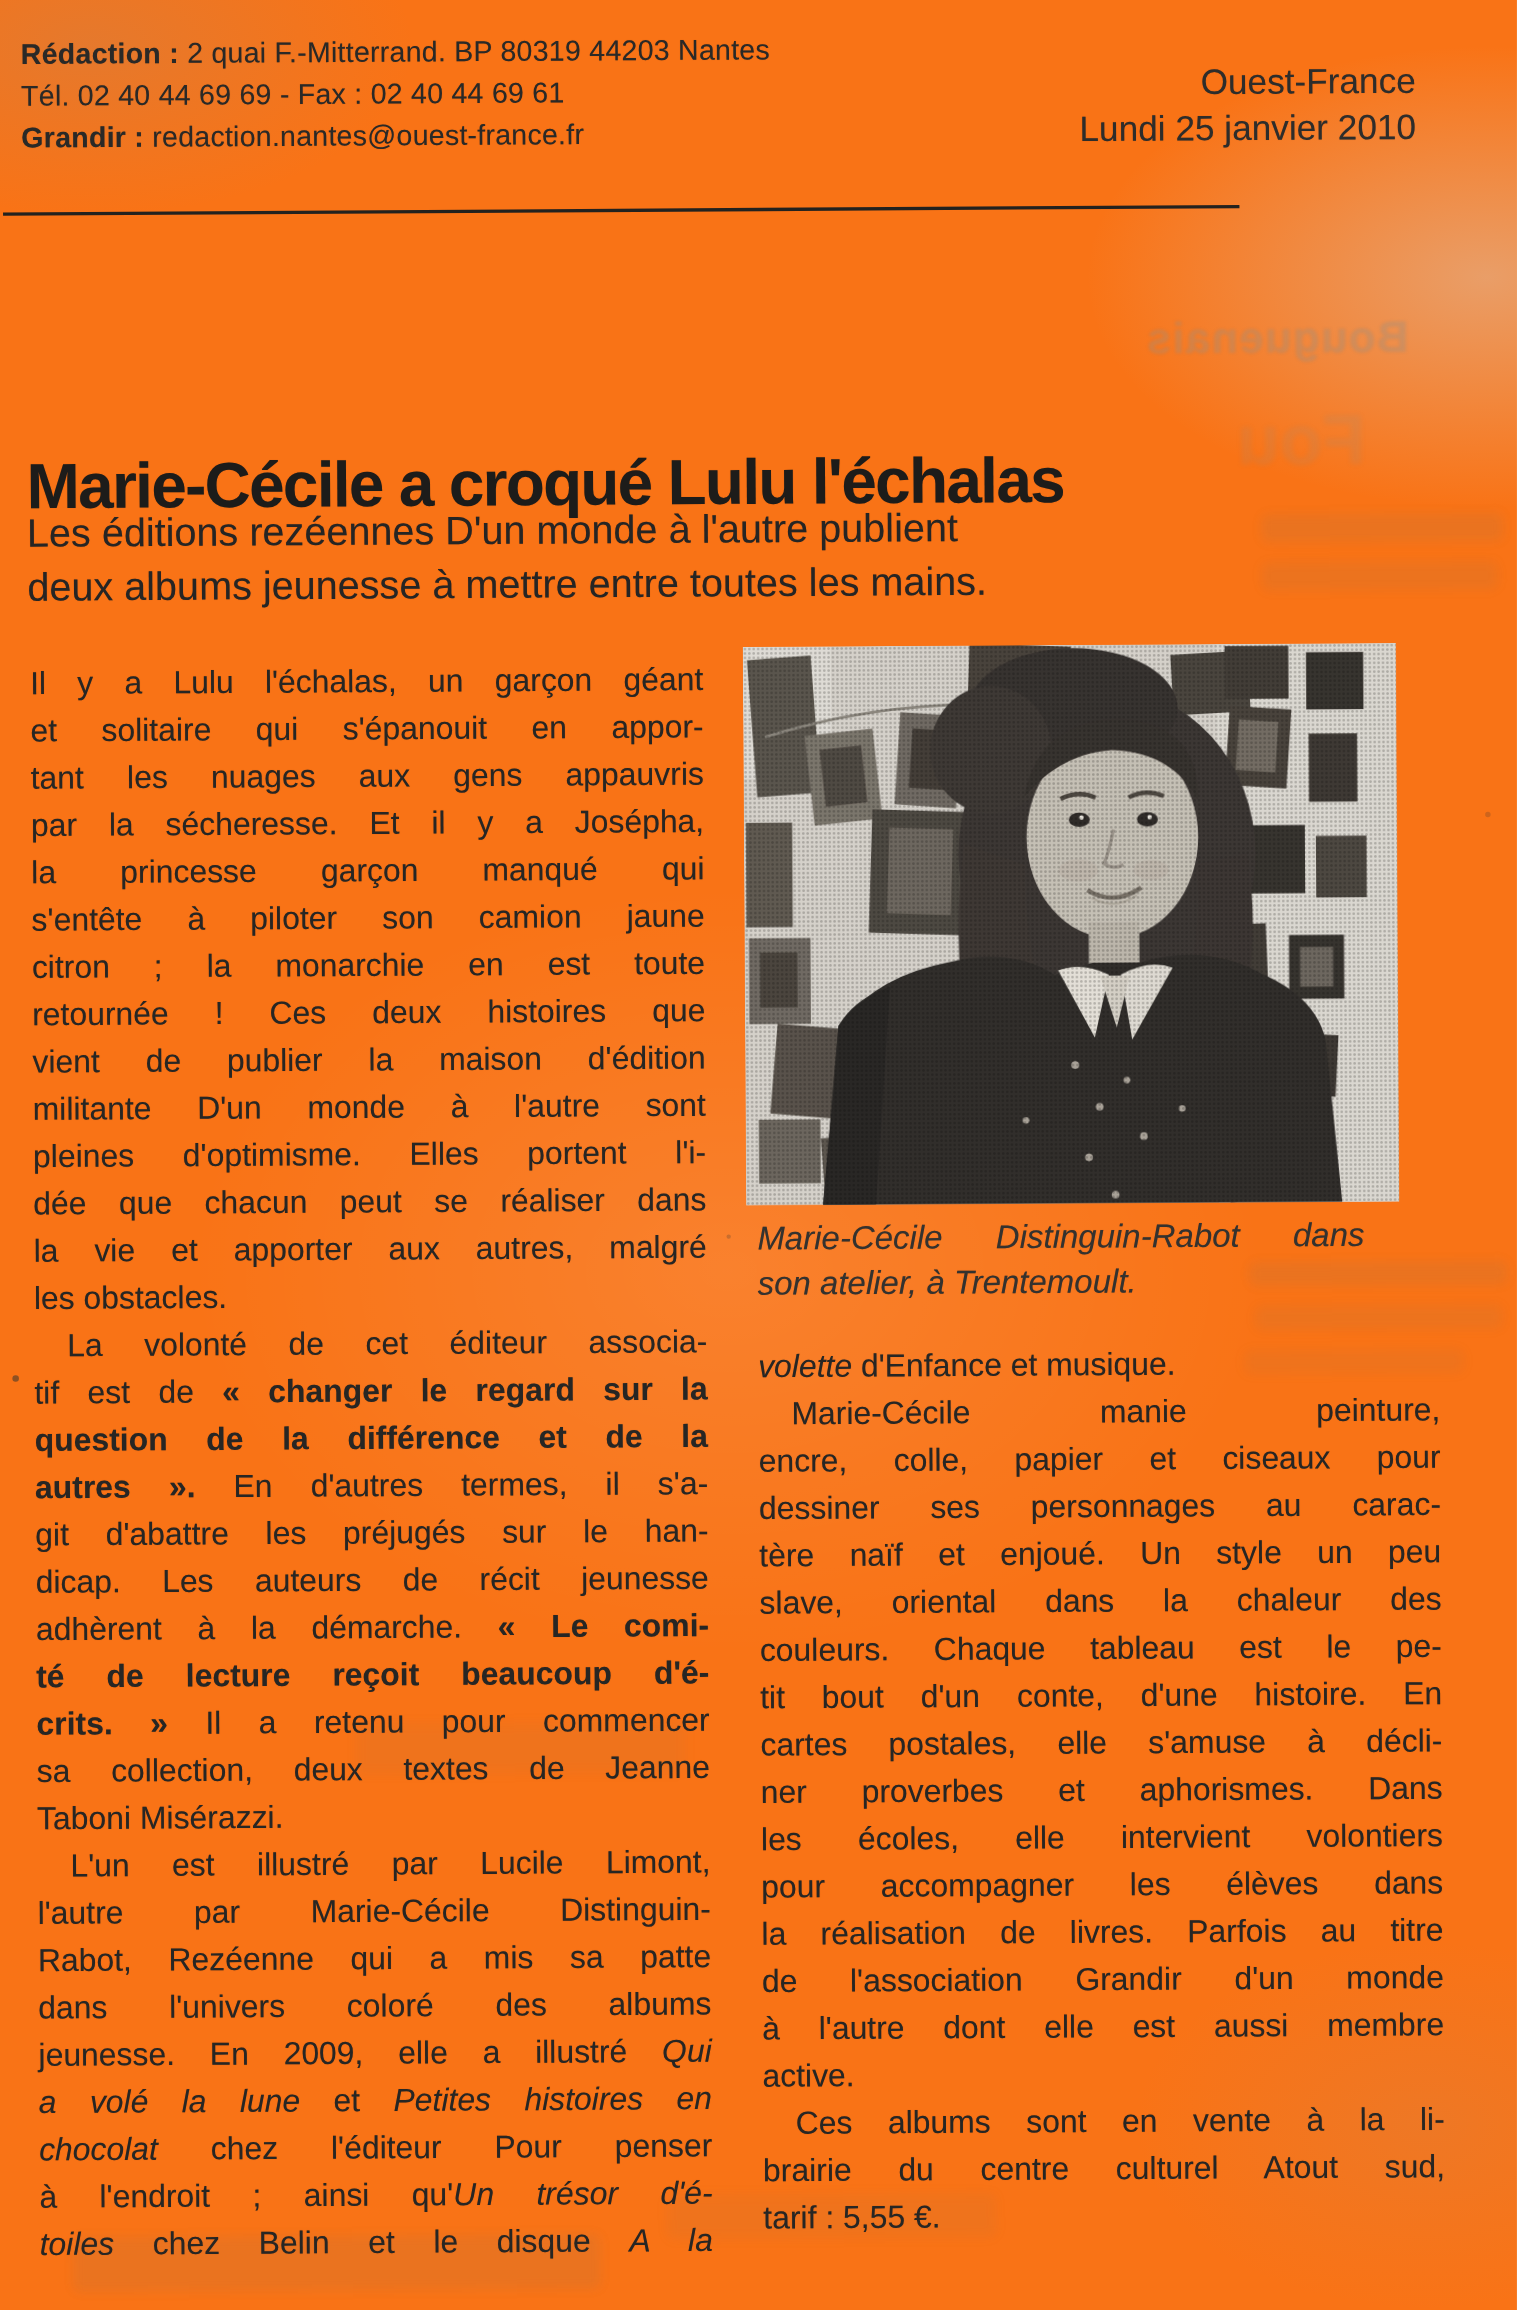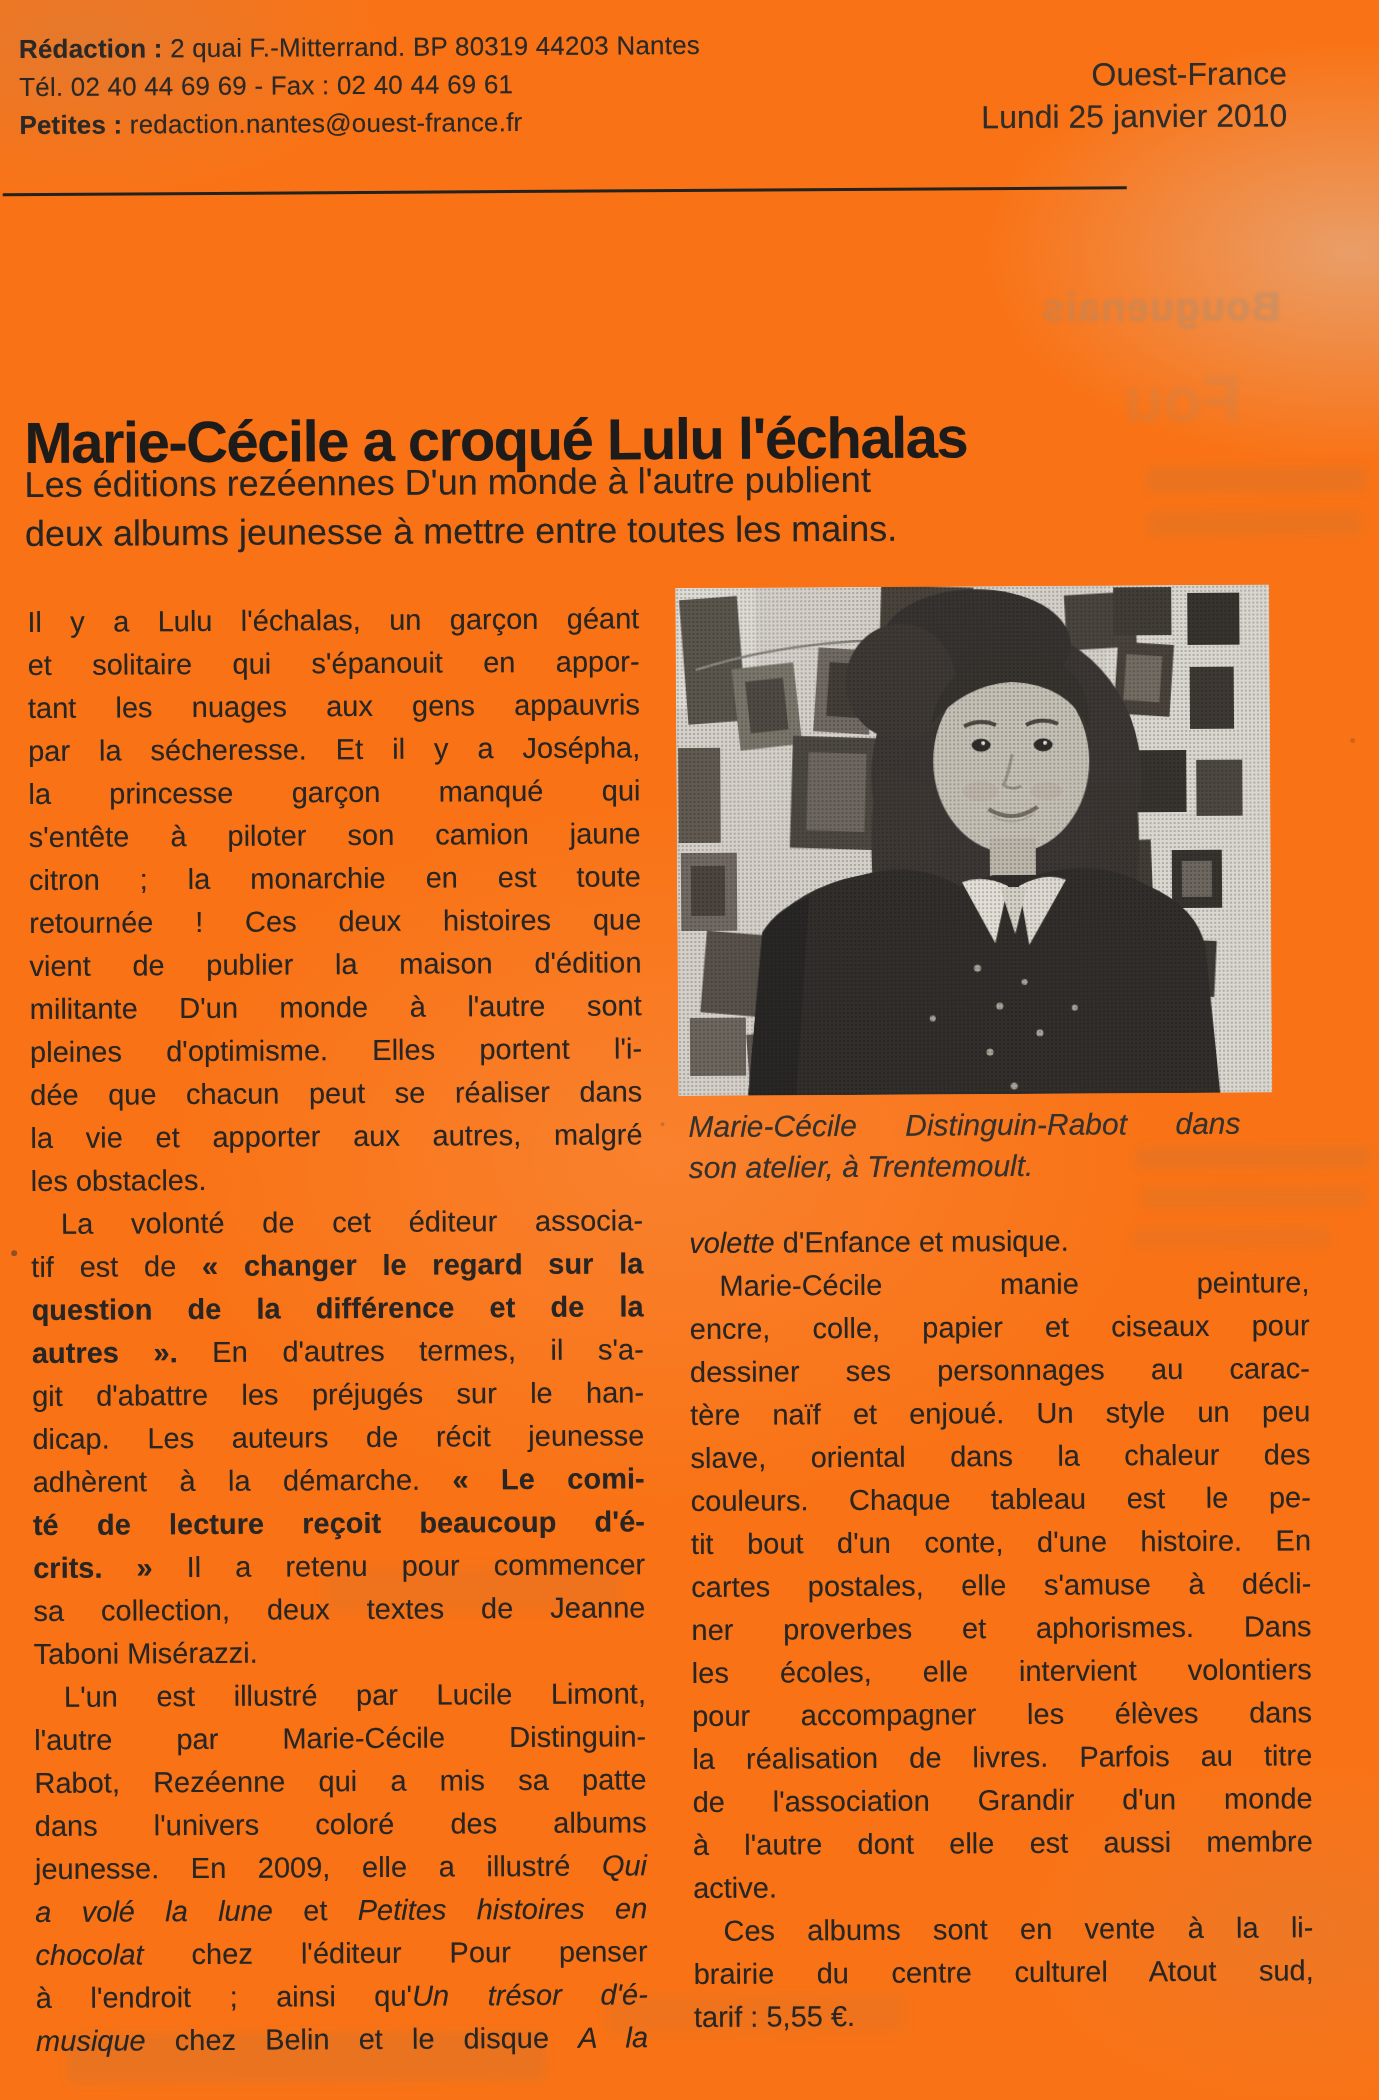--- a/index.html
+++ b/index.html
@@ -64,21 +64,21 @@
     <div class="strip" style="left:60px;top:2030px;width:480px;height:50px;opacity:.8;"></div>
     <div class="strip" style="left:600px;top:1995px;width:300px;height:40px;opacity:.5;"></div>
 
     <div class="hdr-left">
       <div>
         <span class="b">Rédaction :</span>
         <span>2 quai F.-Mitterrand. BP 80319 44203 Nantes</span>
       </div>
       <div>Tél. 02 40 44 69 69 - Fax : 02 40 44 69 61</div>
       <div>
-        <span class="b">Petites :</span>
+        <span class="b">Grandir :</span>
         <span>redaction.nantes@ouest-france.fr</span>
       </div>
     </div>
     <div class="hdr-right">
       <div>Ouest-France</div>
       <div>Lundi 25 janvier 2010</div>
     </div>
     <div class="rule"></div>
 
     <h1 class="headline">Marie-Cécile a croqué Lulu l'échalas</h1>
@@ -203,21 +203,21 @@
         <div class="line"><span>sa collection, deux textes de Jeanne</span></div>
         <div class="line last"><span>Taboni Misérazzi.</span></div>
         <div class="line indent"><span>L'un est illustré par Lucile Limont,</span></div>
         <div class="line"><span>l'autre par Marie-Cécile Distinguin-</span></div>
         <div class="line"><span>Rabot, Rezéenne qui a mis sa patte</span></div>
         <div class="line"><span>dans l'univers coloré des albums</span></div>
         <div class="line"><span>jeunesse. En 2009, elle a illustré </span><span class="i">Qui</span></div>
         <div class="line"><span class="i">a volé la lune</span><span> et </span><span class="i">Petites histoires en</span></div>
         <div class="line"><span class="i">chocolat</span><span> chez l'éditeur Pour penser</span></div>
         <div class="line"><span>à l'endroit ; ainsi qu'</span><span class="i">Un trésor d'é-</span></div>
-        <div class="line"><span class="i">musique</span><span> chez Belin et le disque </span><span class="i">A la</span></div>
+        <div class="line"><span class="i">toiles</span><span> chez Belin et le disque </span><span class="i">A la</span></div>
       </div>
     <div class="col col-right justify">
         <div class="line last"><span class="i">volette</span><span> d'Enfance et musique.</span></div>
         <div class="line indent"><span>Marie-Cécile manie peinture,</span></div>
         <div class="line"><span>encre, colle, papier et ciseaux pour</span></div>
         <div class="line"><span>dessiner ses personnages au carac-</span></div>
         <div class="line"><span>tère naïf et enjoué. Un style un peu</span></div>
         <div class="line"><span>slave, oriental dans la chaleur des</span></div>
         <div class="line"><span>couleurs. Chaque tableau est le pe-</span></div>
         <div class="line"><span>tit bout d'un conte, d'une histoire. En</span></div>

